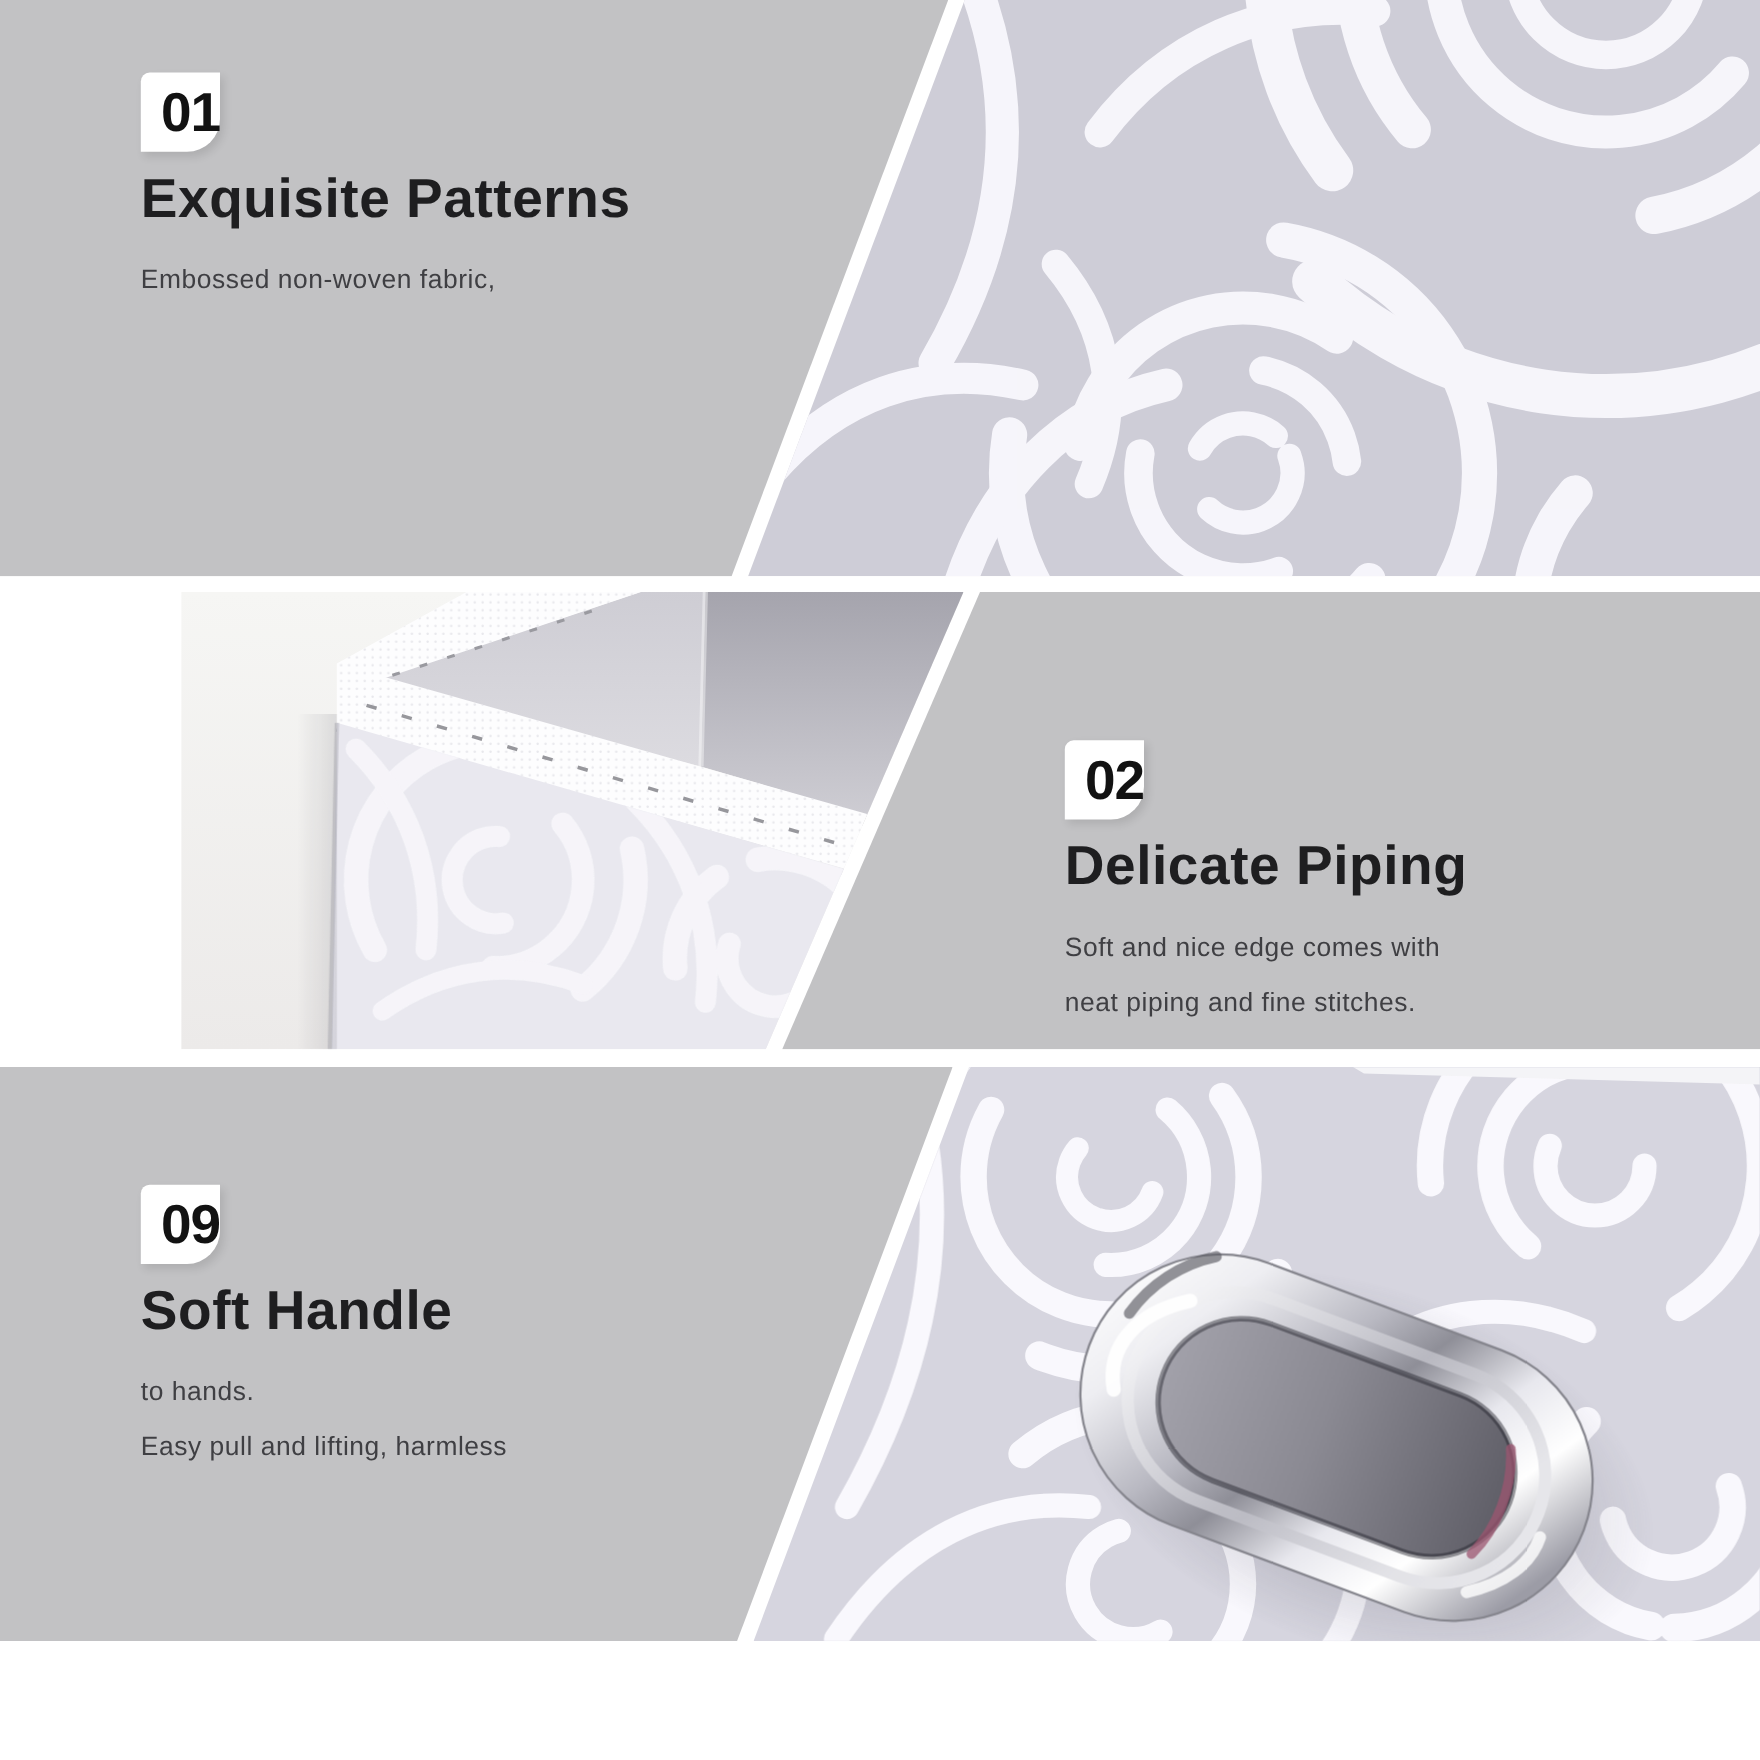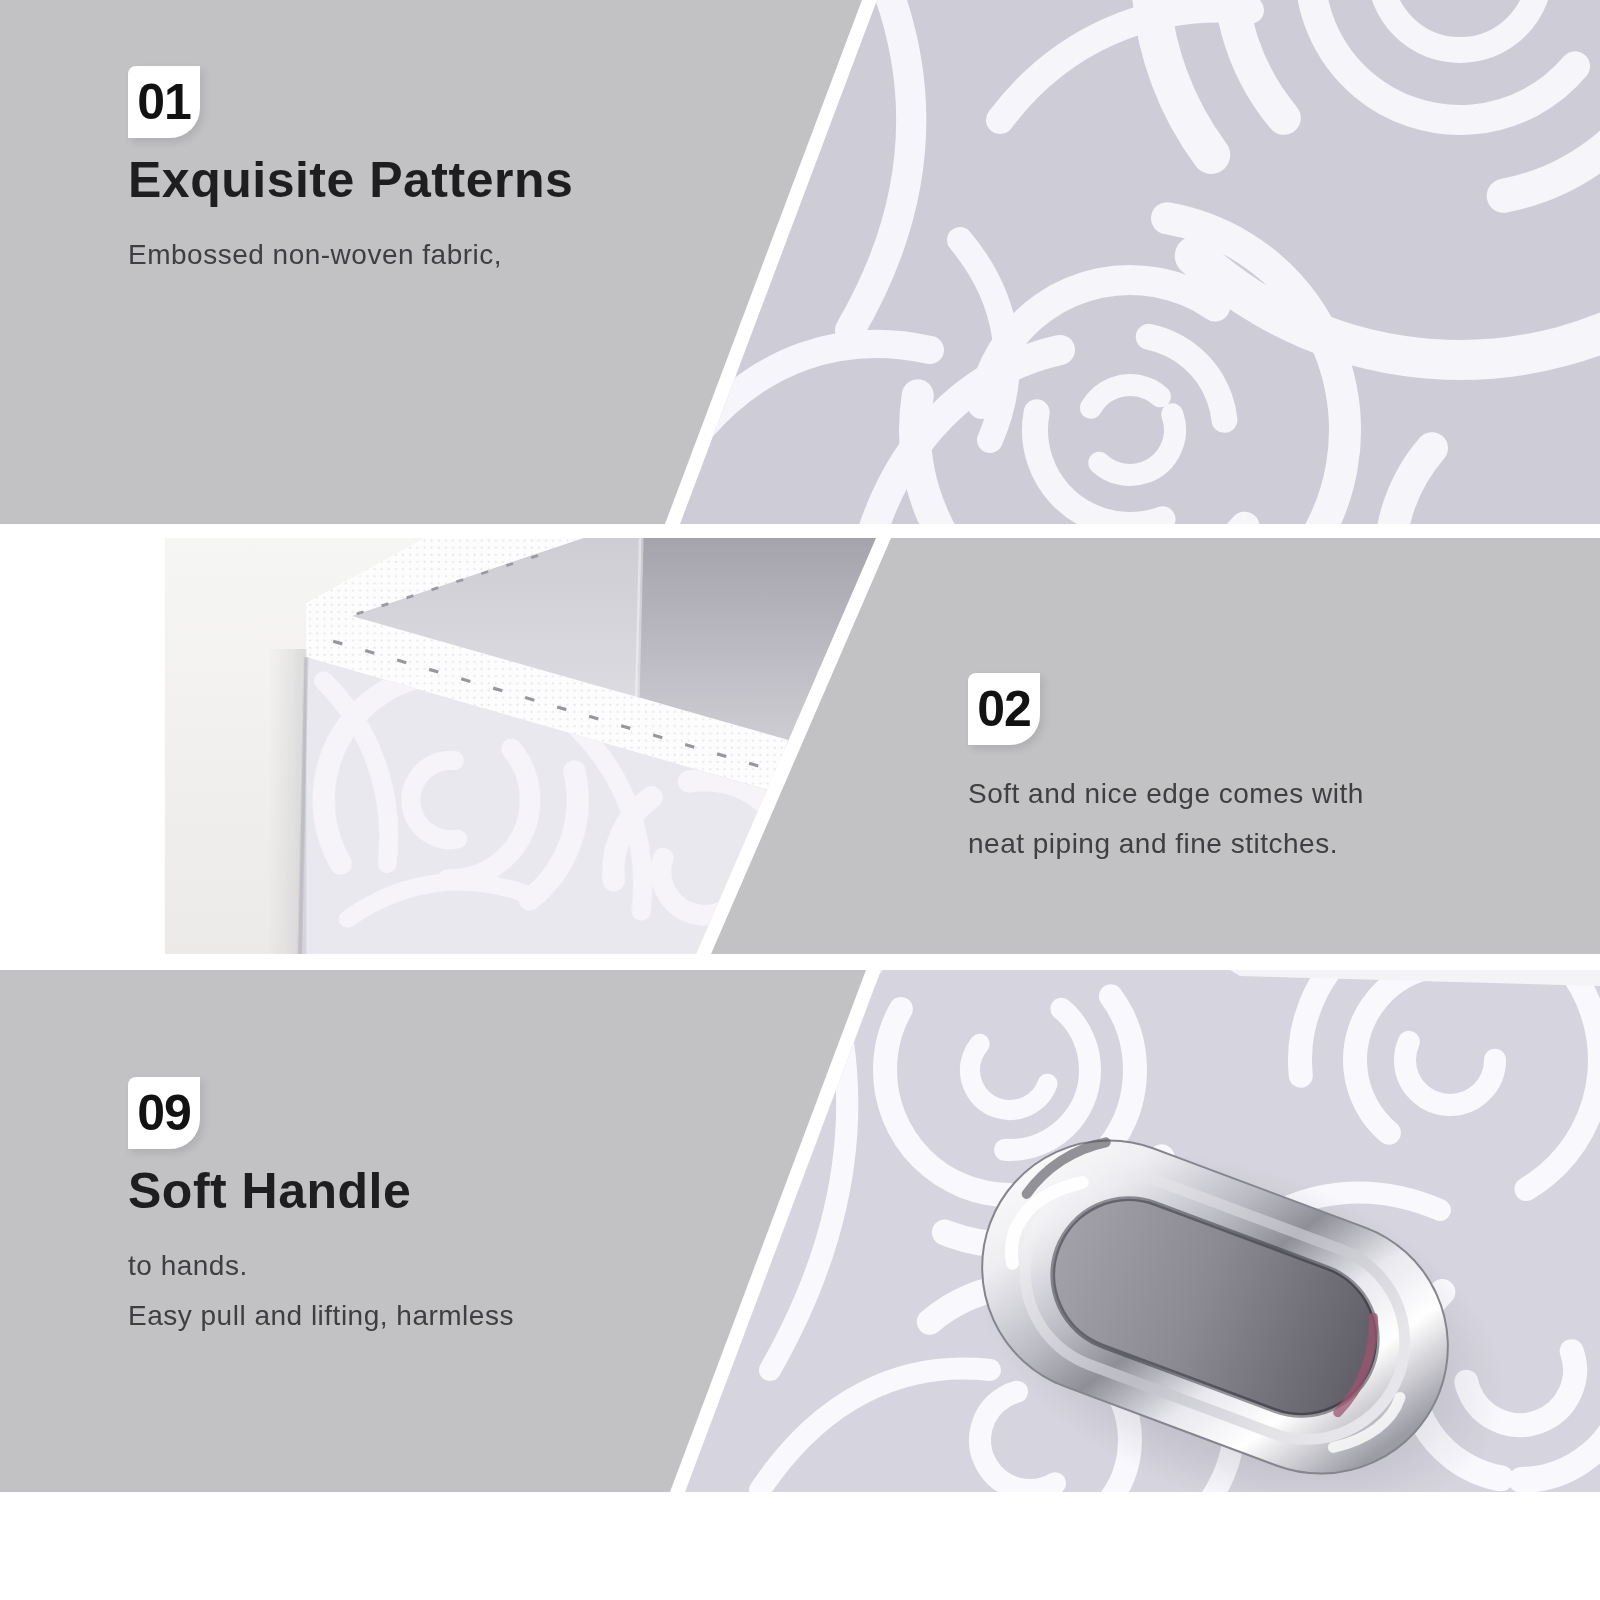--- a/index.html
+++ b/index.html
@@ -28,33 +28,33 @@
   .b3 .photo { clip-path: polygon(881px 0, 100% 0, 100% 100%, 685px 100%); }
 
   .text { position:absolute; z-index:5; width:620px; }
   .b1 .text { left:128px; top:66px; }
   .b2 .text { left:968px; top:135px; }
   .b3 .text { left:128px; top:107px; }
 
   .badge {
     width:72px; height:72px; background:#ffffff;
     border-radius:8px 0 30px 0;
-    display:flex; align-items:center; justify-content:center;
+    display:flex; align-items:center; justify-content:flex-end;
     box-shadow:3px 4px 8px rgba(0,0,0,0.10);
   }
   .badge span {
     font-size:50px; font-weight:700; color:#121212; letter-spacing:-1px;
     line-height:1;
   }
   .title {
     margin-top:16px; font-size:50px; line-height:52px; font-weight:700;
     color:#1e1e20; letter-spacing:0.5px;
   }
   .desc {
-    margin-top:24px; font-size:28px; line-height:50px; font-weight:300;
+    margin-top:24px; font-size:24px; line-height:50px; font-weight:300;
     color:#3f3f43; letter-spacing:0.5px;
   }
   .desc span { display:block; }
 </style>
 </head>
 <body>
 
 <div class="canvas">
 
   <section class="band b1">
@@ -155,20 +155,21 @@
         </g>
         <path d="M 178,150 L 170,524" stroke="rgba(160,160,170,0.4)" stroke-width="5" fill="none"></path>
         <rect x="132" y="140" width="46" height="384" fill="url(#b2-edge)"></rect>
       </svg>
     </div>
     <div class="panel"></div>
     <div class="text">
       <div class="badge">
         <span>02</span>
       </div>
+      <h2 class="title">Delicate Piping</h2>
       <p class="desc">
         <span>Soft and nice edge comes with</span>
         <span>neat piping and fine stitches.</span>
       </p>
     </div>
   </section>
 
   <section class="band b3">
     <div class="photo">
       <svg viewBox="0 0 1600 522">

